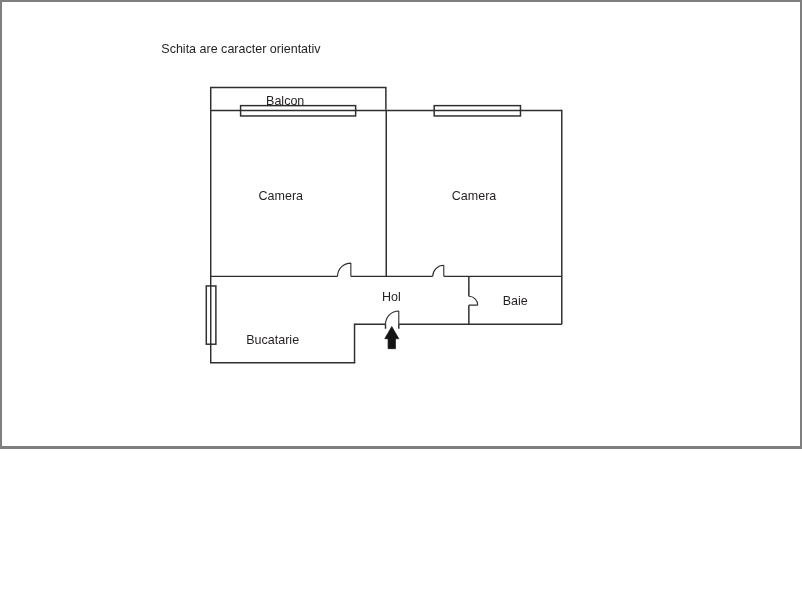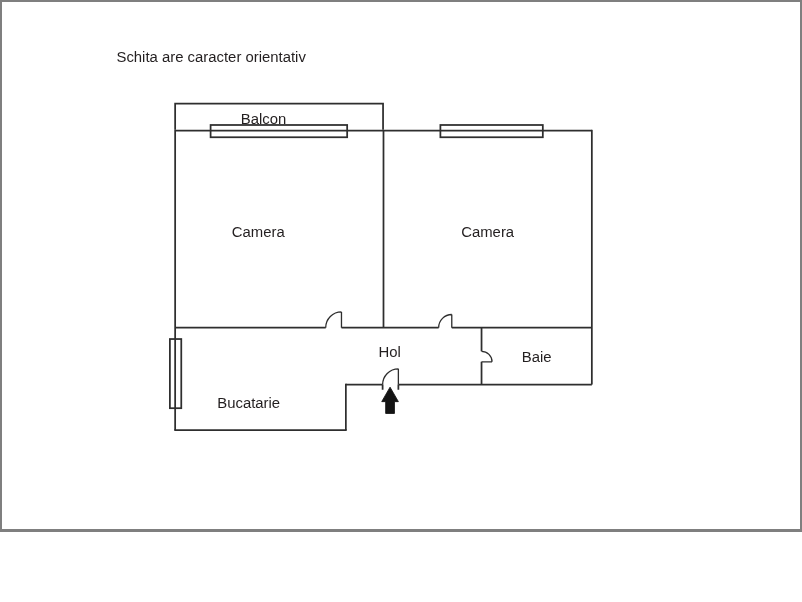--- a/index.html
+++ b/index.html
@@ -10,21 +10,21 @@
     --color-background: #ffffff;
   }
   * { margin: 0; padding: 0; box-sizing: border-box; }
   html, body {
     background: #fff;
     font-family: "Liberation Sans", "DejaVu Sans", sans-serif;
   }
   .page {
     position: relative;
     width: 802px;
-    height: 532px;
+    height: 449px;
     background: var(--color-background);
     border: 2px solid var(--color-frame);
     border-bottom-width: 3px;
     overflow: hidden;
   }
   .plan-svg {
     position: absolute;
     left: 0;
     top: 0;
     width: 100%;

